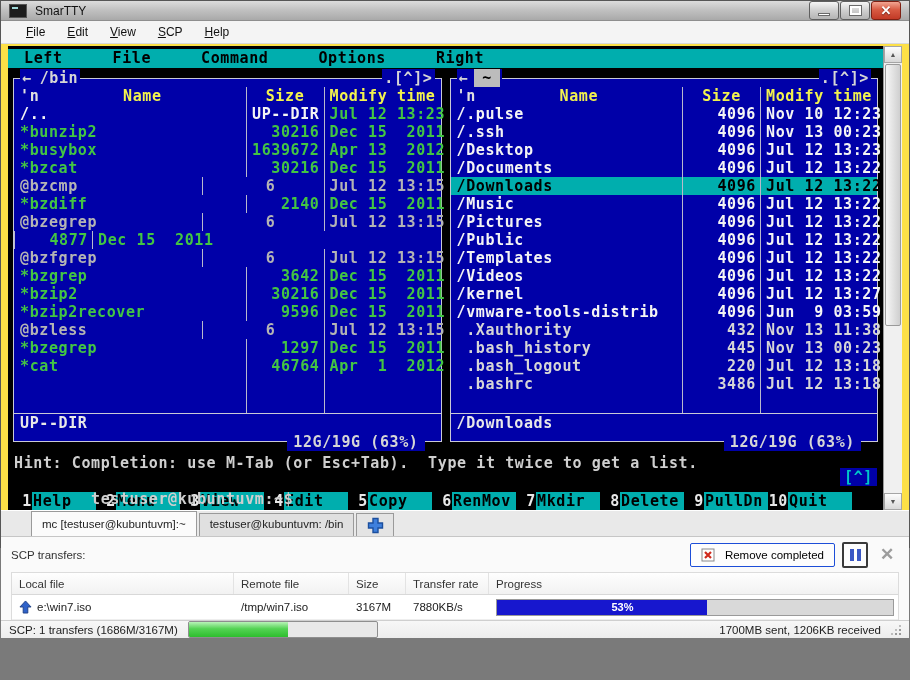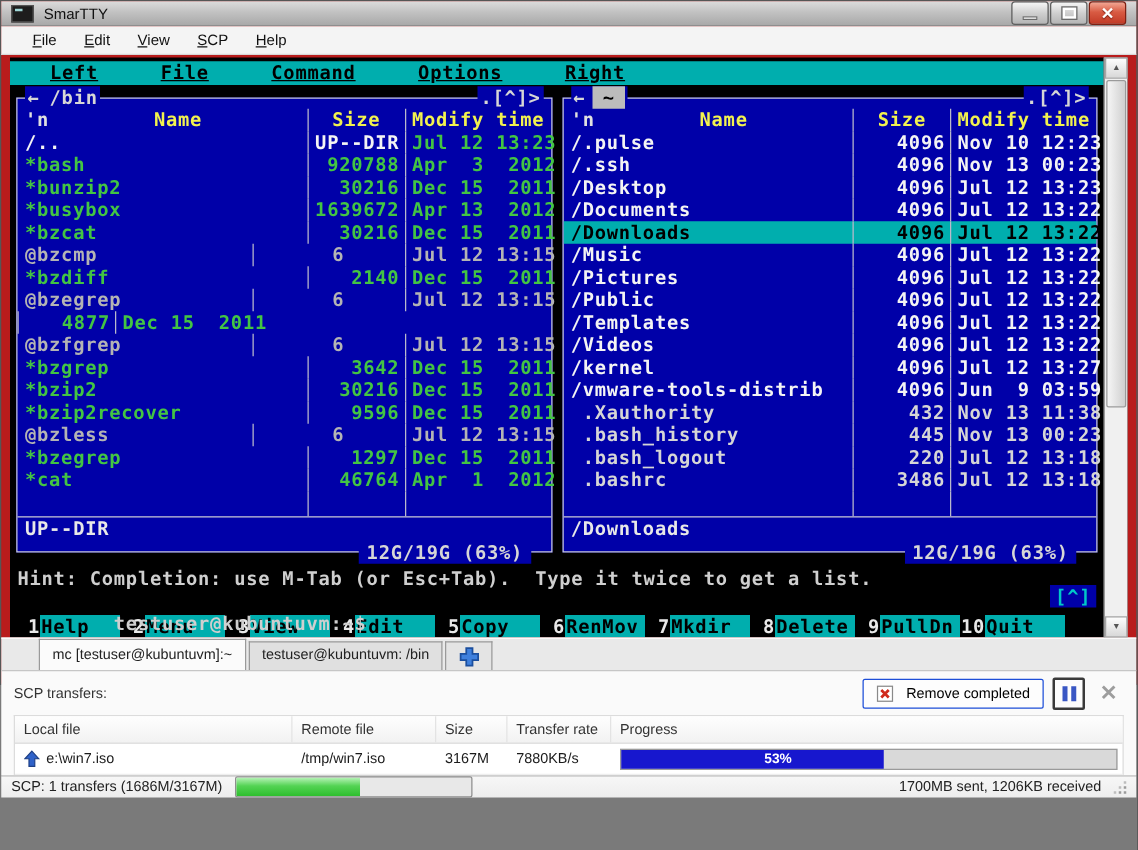--- a/index.html
+++ b/index.html
@@ -1,20 +1,20 @@
 <!DOCTYPE html>
 <html><head>
 <meta charset="utf-8">
 <style>
   * { margin:0; padding:0; box-sizing:border-box; }
   html,body { width:910px; height:680px; background:#7a7a7a; }
   body { font-family:"Liberation Sans",sans-serif; font-size:12px; color:#1a1a1a; }
 
   
-  .window { width:910px; height:548px; border:1px solid #565656; background:#b91c1c;
+  .window { width:910px; height:548px; border:1px solid #565656; background:#fde047;
             display:flex; flex-direction:column; position:relative; }
   .titlebar { height:29px; background:linear-gradient(#dcdcdc,#c2c2c2 45%,#a9a9a9);
               border-bottom:1px solid #8e8e8e; display:flex; align-items:center; padding:0 8px; }
   .app-icon { width:18px; height:14px; background:#1d1d1d; border:1px solid #555;
               margin-right:8px; position:relative; }
   .app-icon::after { content:""; position:absolute; left:2px; top:2px; width:6px; height:2px; background:#9fd7d7; }
   .title-text { font-size:12px; color:#111; }
   .winbtns { margin-left:auto; display:flex; gap:1px; }
   .winbtn { width:30px; height:19px; border:1px solid #5f5f5f; border-radius:3px;
             background:linear-gradient(#f6f6f6,#cfcfcf 50%,#b4b4b4);
@@ -28,21 +28,21 @@
              display:flex; align-items:center; padding-left:14px; }
   .menu-item { display:inline-block; padding:4px 11px; font-size:12px; color:#111; }
   .menu-item::first-letter { text-decoration:underline; }
 
   
   .term-wrap { height:464px; margin:2px 7px 0 7px; background:#000; display:flex; }
   .term { flex:1; font-family:"DejaVu Sans Mono",monospace; font-weight:bold; font-size:15px;
           line-height:18px; letter-spacing:0.6px; color:#d6d6d6; padding-top:3px;
           display:flex; flex-direction:column; overflow:hidden; }
   .term * { white-space:pre; }
-  .mc-menu { height:19px; background:#00aeae; color:#000; display:flex; padding-left:32px;text-decoration:underline; }
+  .mc-menu { height:19px; background:#00aeae; color:#000; display:flex; padding-left:16px; }
   .mc-menu span { margin-right:50px; }
 
   .panels { flex:0 0 378px; display:flex; gap:8px; padding:0 5px; margin-top:1px; }
   .panel { flex:1; position:relative; border:1px solid #c9c9d6; background:#0000a8;
            margin-top:9px; height:364px; display:flex; flex-direction:column; padding:8px 0 9px 0; }
   .panel-title { position:absolute; top:-10px; left:6px; background:#0000a8; padding:0 2px;
                  color:#d6d6d6; display:flex; align-items:center; }
   .panel-title .cur { background:#bcbcbc; color:#000; padding:0 8px; margin-left:6px; }
   .panel-corner { position:absolute; top:-10px; right:6px; background:#0000a8; padding:0 2px; color:#d6d6d6; }
   .panel-usage { position:absolute; bottom:-10px; right:16px; background:#0000a8; padding:0 6px; color:#d6d6d6; }
@@ -199,25 +199,20 @@
           </div>
 
           <div class="rows">
             
               <div class="prow dir">
                 <span class="c-name dir">/..</span>
                 <span class="c-size dir">UP--DIR</span>
                 <span class="c-time exec">Jul 12 13:23</span>
               </div>
             
-              <div class="prow exec">
-                <span class="c-name exec">*bash</span>
-                <span class="c-size exec">920788</span>
-                <span class="c-time exec">Apr  3  2012</span>
-              </div>
             
               <div class="prow exec">
                 <span class="c-name exec">*bunzip2</span>
                 <span class="c-size exec">30216</span>
                 <span class="c-time exec">Dec 15  2011</span>
               </div>
             
               <div class="prow exec">
                 <span class="c-name exec">*busybox</span>
                 <span class="c-size exec">1639672</span>

